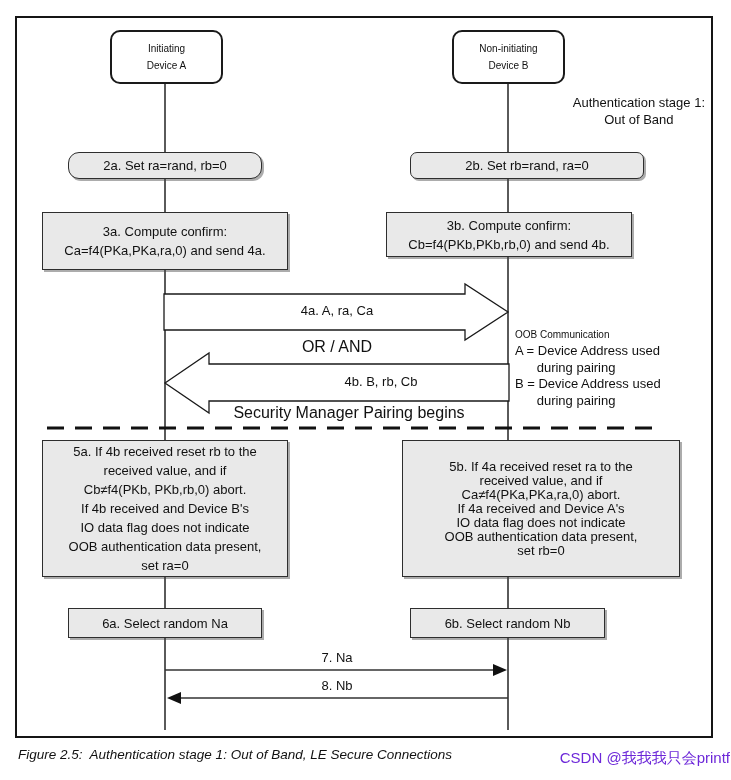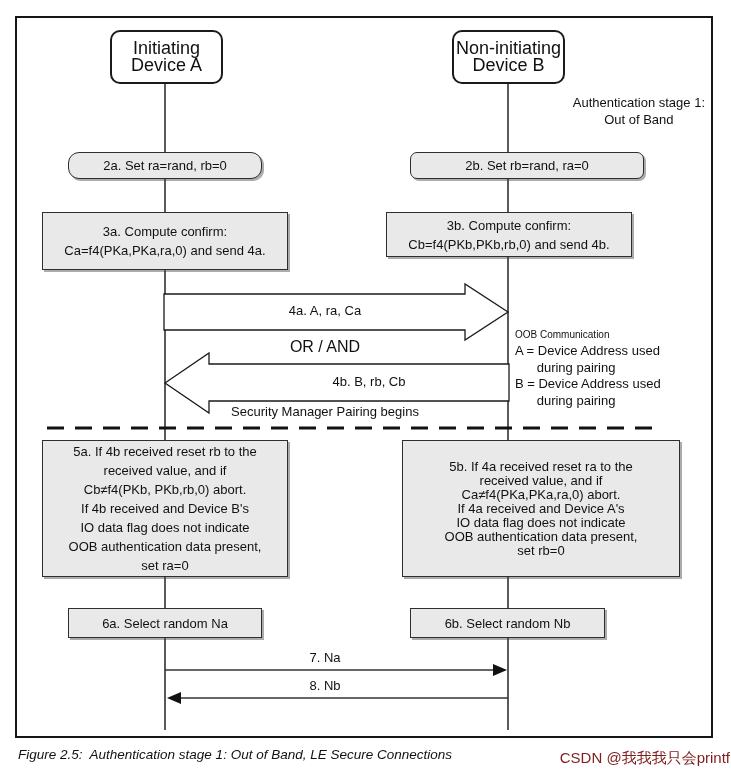--- a/index.html
+++ b/index.html
@@ -31,21 +31,21 @@
 
   
   .actor {
     top: 30px; width: 113px; height: 54px;
     background: #ffffff;
     border: 2px solid #1a1a1a;
     border-radius: 10px;
     box-sizing: border-box;
     display: flex; align-items: center; justify-content: center;
     text-align: center;
-    font-size: 18px; line-height: 17px;
+    font-size: 10px; line-height: 17px;
     white-space: pre-line;
     z-index: 3;
   }
   .actor.a { left: 110px; }
   .actor.b { left: 452px; }
 
   
   .step {
     background: #e9e9e9;
     border: 1.5px solid #2e2e2e;
@@ -67,47 +67,47 @@
   .s6b { left: 410px; top: 608px; width: 195px; height: 30px; }
 
   svg.layer { z-index: 4; overflow: visible; }
   .blockarrow-shape { fill: #ffffff; stroke: #1a1a1a; stroke-width: 1.3; }
   .msgline { stroke: #333; stroke-width: 1.6; }
   .msghead { fill: #111; stroke: none; }
   .dashline { stroke: #111; stroke-width: 2.8; }
 
   .lbl {
     z-index: 5; text-align: center; font-size: 13px;
-    left: 152px; width: 346px;
+    left: 164px; width: 346px;
   }
   .lbl-4a { top: 303px; }
   .lbl-orand { top: 338px; font-size: 16px; }
   .lbl-4b { top: 374px; padding-left: 44px; }
-  .lbl-smp { top: 404px; font-size: 13px; }
+  .lbl-smp { top: 404px; font-size: 16px; padding-left: 12px; }
   .lbl-7 { top: 650px; }
   .lbl-8 { top: 678px; }
 
   .stage-note {
     right: 26px; top: 94px;
     text-align: center; font-size: 13px; line-height: 17px;
     white-space: pre-line; z-index: 5;
   }
 
   .oob-note { left: 515px; top: 329px; z-index: 5; }
   .oob-title { font-size: 10px; margin-bottom: 3px; }
   .oob-body { font-size: 13px; line-height: 16.5px; white-space: pre; }
 
   .caption {
     left: 18px; top: 747px;
     font-style: italic; font-size: 13.5px;
     white-space: pre; z-index: 5;
   }
   .watermark {
     right: 1px; top: 749px;
-    font-size: 15px; color: #7f1d1d;
+    font-size: 15px; color: #6d28d9;
     z-index: 6; white-space: pre;
   }
 </style>
 </head>
 <body>
 
 <div class="abs frame"></div>
 
 <div class="abs lifeline a"></div>
 <div class="abs lifeline b"></div>

